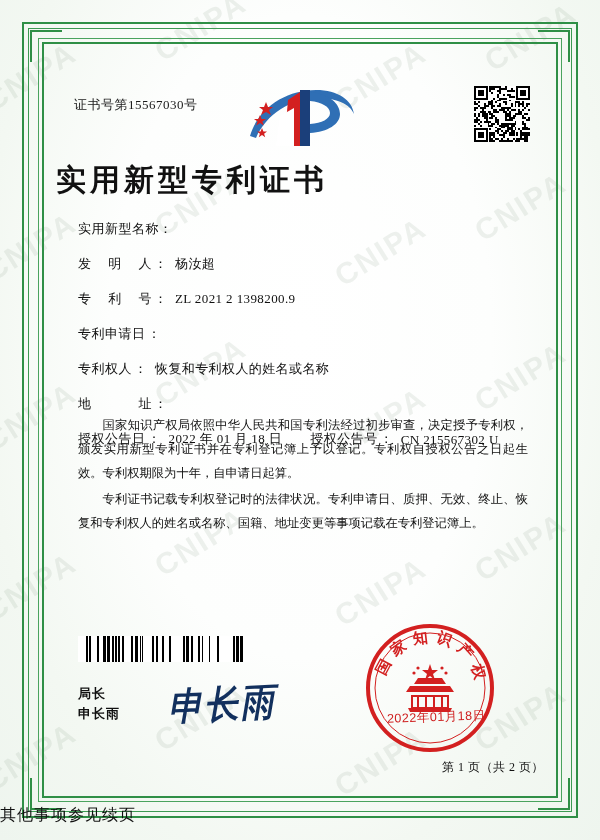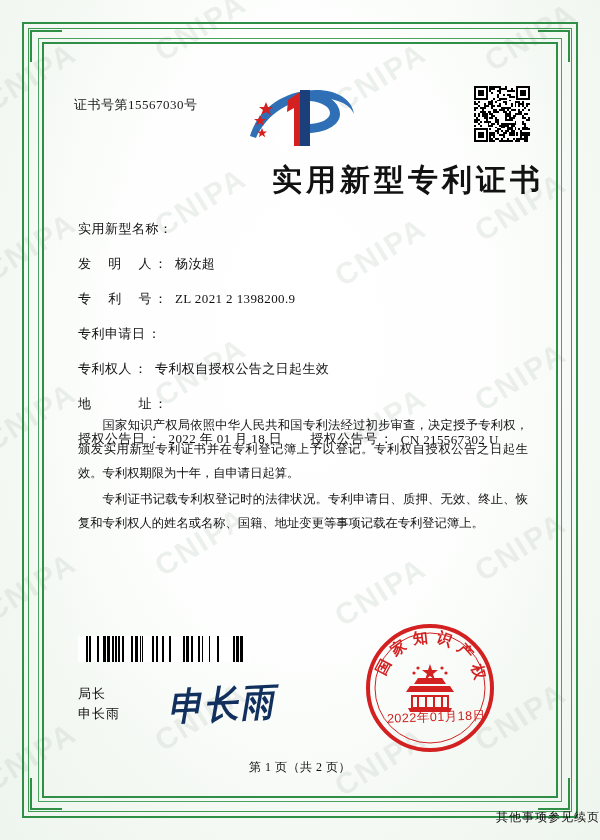--- a/index.html
+++ b/index.html
@@ -135,21 +135,21 @@
     transform: translateX(-50%);
     width: 120px;
     height: 72px;
   }
 
   .title {
     position: absolute;
     top: 104px;
     left: 0;
     right: 0;
-    text-align: right;
+    text-align: left;
     font-size: 30px;
     font-weight: bold;
     letter-spacing: 4px;
     color: #111111;
     font-family: "DejaVu Serif", "Liberation Serif", serif;
   }
 
   .fields {
     position: absolute;
     top: 164px;
@@ -210,20 +210,21 @@
 
   
   .sign-block {
     position: absolute;
     left: 22px;
     bottom: 60px;
     font-size: 13px;
     line-height: 1.55;
     color: #101010;
     letter-spacing: 1px;
+    font-weight: bold;
   }
   .signature {
     position: absolute;
     left: 112px;
     bottom: 56px;
     font-size: 34px;
     color: #12305e;
     font-family: "DejaVu Serif", serif;
     font-style: italic;
     font-weight: bold;
@@ -248,33 +249,33 @@
     letter-spacing: 0.5px;
     transform: rotate(-2deg);
     font-family: "Liberation Sans", sans-serif;
   }
 
   .page-no {
     position: absolute;
     left: 0;
     right: 0;
     bottom: 8px;
-    text-align: center;
+    text-align: right;
     font-size: 12px;
     color: #111111;
     letter-spacing: 0.5px;
   }
 
   .footer-note {
     position: absolute;
     left: 0;
     right: 0;
     bottom: 14px;
-    text-align: right;
-    font-size: 12px;
+    text-align: left;
+    font-size: 16px;
     color: #111111;
     letter-spacing: 1px;
   }
 </style>
 </head>
 <body>
 
 <div class="page">
 
   <div class="watermarks" id="wm-layer">
@@ -759,21 +760,21 @@
         <span style="margin-left:2px">：</span>
         <span class="field-value">ZL 2021 2 1398200.9</span>
       </div>
       <div class="field-row">
         <span class="field-label">专利申请日</span>
         <span style="margin-left:2px">：</span>
       </div>
       <div class="field-row">
         <span class="field-label">专利权人</span>
         <span style="margin-left:2px">：</span>
-        <span class="field-value">专利权自授权公告之日起生效</span>
+        <span class="field-value">恢复和专利权人的姓名或名称</span>
       </div>
       <div class="field-row">
         <span class="field-label spread">地址</span>
         <span style="margin-left:2px">：</span>
       </div>
       <div class="field-row two-col">
         <span class="field-label">授权公告日</span>
         <span style="margin-left:2px">：</span>
         <span class="field-value">2022 年 01 月 18 日</span>
         <span class="col2">

